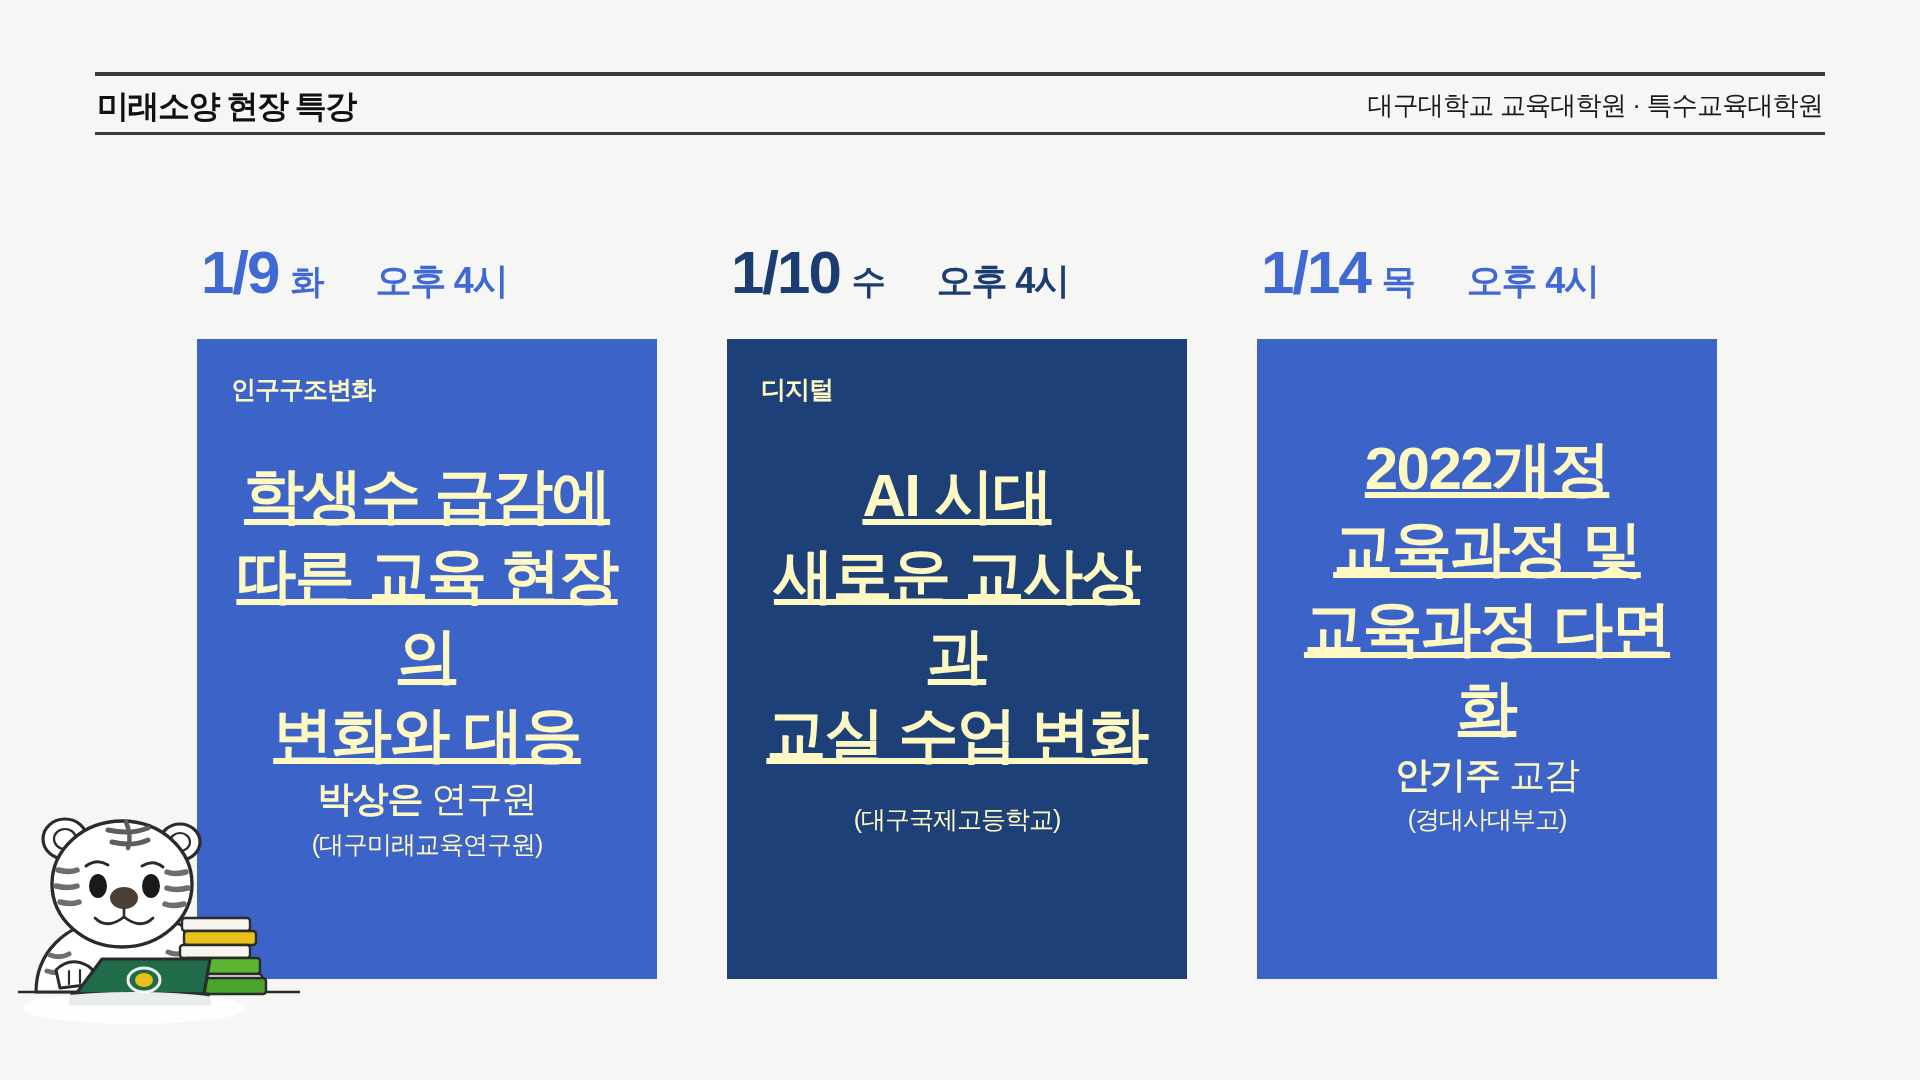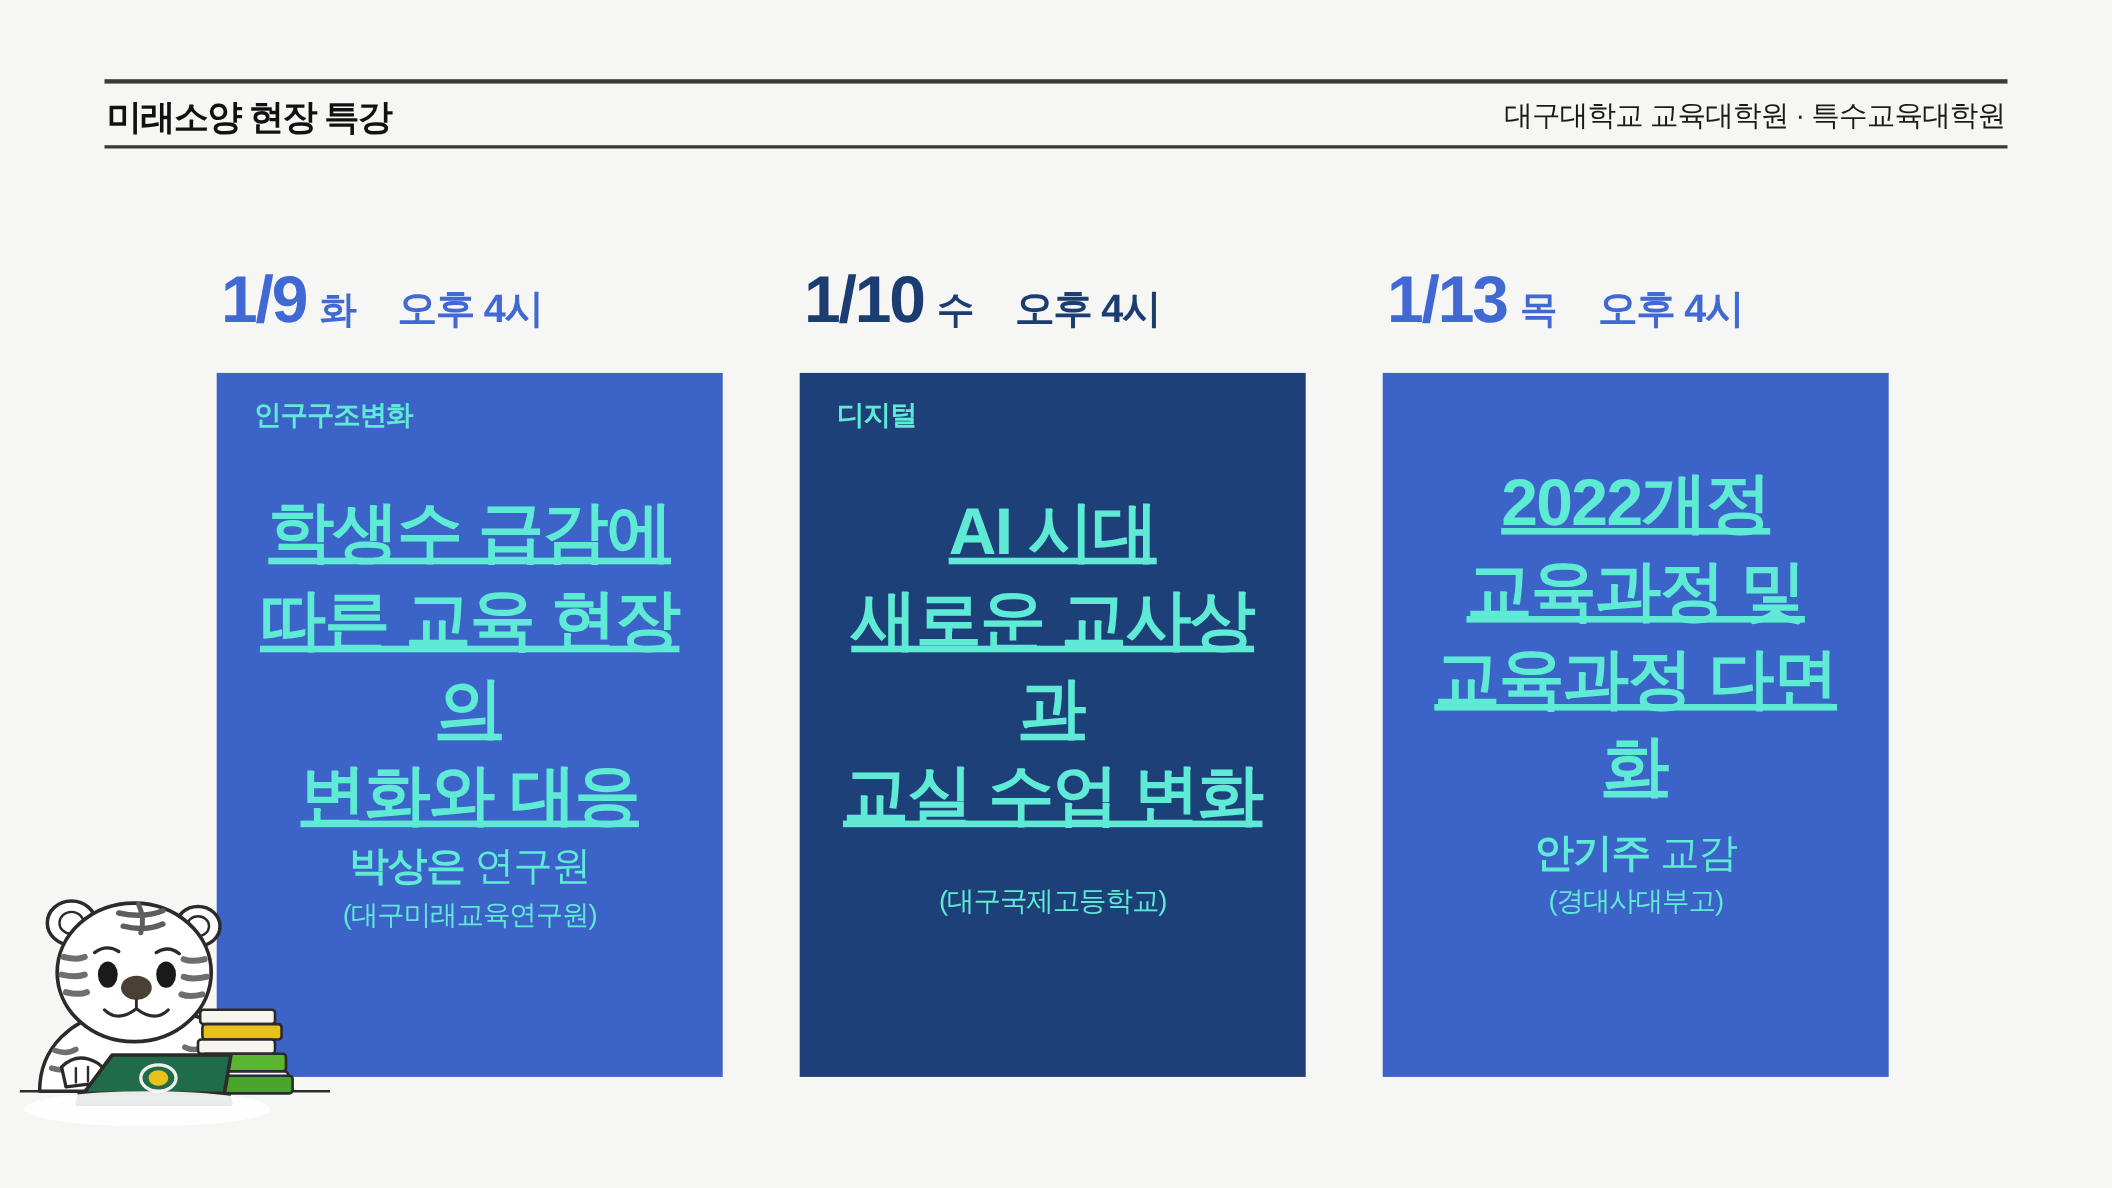--- a/index.html
+++ b/index.html
@@ -84,31 +84,31 @@
     font-weight: 700;
     letter-spacing: -1px;
     line-height: 1;
     margin-left: 12px;
   }
   .date-time {
     font-size: 36px;
     font-weight: 700;
     letter-spacing: -1.2px;
     line-height: 1;
-    margin-left: 38px;
+    margin-left: 52px;
     white-space: nowrap;
   }
 
   .card {
     height: 640px;
-    padding: 24px 26px 30px 26px;
+    padding: 36px 26px 30px 26px;
     box-sizing: border-box;
     display: flex;
     flex-direction: column;
-    color: #5eead4;
+    color: #fef9c3;
   }
   .card-tag {
     font-size: 25px;
     font-weight: 700;
     letter-spacing: -1px;
     line-height: 1;
     margin: 2px 0 0 8px;
   }
   .card-title {
     margin-top: 54px;
@@ -198,21 +198,21 @@
 교실 수업 변화</div>
       <div class="card-spacer"></div>
       <div class="speaker">
         <div class="speaker-affil">(대구국제고등학교)</div>
       </div>
     </div>
   </div>
 
   <div class="column">
     <div class="date-row" style="color: rgb(65, 105, 212);">
-      <span class="date-num">1/13</span>
+      <span class="date-num">1/14</span>
       <span class="date-day">목</span>
       <span class="date-time">오후 4시</span>
     </div>
     <div class="card" style="background: rgb(60, 99, 200);">
       <div class="card-title">2022개정
 교육과정 및
 교육과정 다면화</div>
       <div class="card-spacer"></div>
       <div class="speaker">
         <div class="speaker-name">

